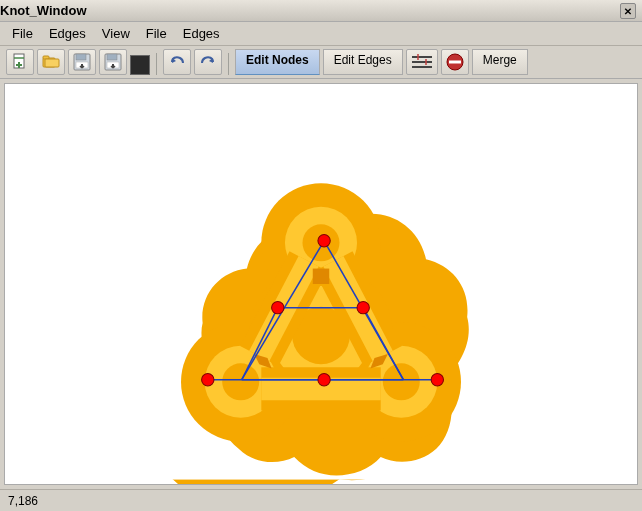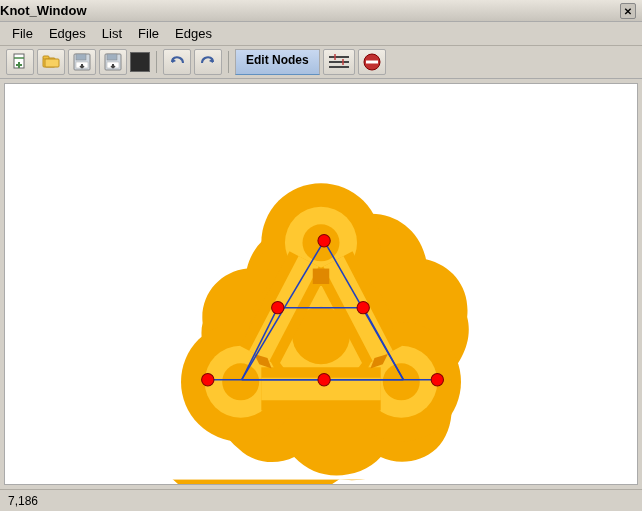--- a/index.html
+++ b/index.html
@@ -45,21 +45,21 @@
       border-bottom: 1px solid #b0aca4;
     }
     .menu-item {
       padding: 2px 6px;
       cursor: pointer;
       font-size: 13px;
     }
     #toolbar {
       background: #d4d0c8;
       display: flex;
-      align-items: center;
+      align-items: flex-end;
       padding: 3px 6px;
       gap: 3px;
       border-bottom: 1px solid #aaa;
     }
     .tool-btn {
       width: 28px;
       height: 26px;
       background: linear-gradient(to bottom, #f0ece4, #d8d4cc);
       border: 1px solid #aaa;
       border-radius: 2px;
@@ -122,21 +122,21 @@
 <body>
 
 <div id="title-bar">
   <span>Knot_Window</span>
   <div id="close-btn">✕</div>
 </div>
 
 <div id="menu-bar">
   <span class="menu-item">File</span>
   <span class="menu-item">Edges</span>
-  <span class="menu-item">List</span>
+  <span class="menu-item">View</span>
   <span class="menu-item">File</span>
   <span class="menu-item">Edges</span>
 </div>
 
 <div id="toolbar">
 
   <div class="tool-btn">
     <svg width="18" height="18" viewBox="0 0 18 18">
       <rect x="3" y="1" width="10" height="14" fill="white" stroke="#666" stroke-width="1"></rect>
       <line x1="3" y1="5" x2="13" y2="5" stroke="#4a8a4a" stroke-width="1.5"></line>
@@ -186,39 +186,45 @@
     <svg width="18" height="18" viewBox="0 0 18 18">
       <path d="M14 9 C14 5 10 3 6 5 C4 6 3 8 3 10" fill="none" stroke="#4060a0" stroke-width="2"></path>
       <polygon points="14,5 14,10 10,8" fill="#4060a0"></polygon>
     </svg>
   </div>
 
   <div class="tool-separator"></div>
 
   <div class="tab-btn active">
     <span>Edit Nodes</span>
+  </div>
+  <div class="tab-btn">
+    <span>Edit Edges</span>
   </div>
 
   <div class="tool-btn" style="width:32px;">
     <svg width="24" height="18" viewBox="0 0 24 18">
       <line x1="2" y1="4" x2="22" y2="4" stroke="#444" stroke-width="2"></line>
       <line x1="2" y1="9" x2="22" y2="9" stroke="#444" stroke-width="2"></line>
       <line x1="2" y1="14" x2="22" y2="14" stroke="#444" stroke-width="2"></line>
       <line x1="8" y1="1" x2="8" y2="7" stroke="#c04040" stroke-width="1.5"></line>
       <line x1="16" y1="6" x2="16" y2="12" stroke="#c04040" stroke-width="1.5"></line>
     </svg>
   </div>
 
   <div class="tool-btn" style="width:28px; height:26px;">
     <svg width="20" height="20" viewBox="0 0 20 20">
       <circle cx="10" cy="10" r="8" fill="#c03030" stroke="#800000" stroke-width="1"></circle>
       <line x1="4" y1="10" x2="16" y2="10" stroke="white" stroke-width="3"></line>
     </svg>
   </div>
 
+  <div class="tab-btn">
+    <span>Merge</span>
+  </div>
 </div>
 
 <div id="canvas-area">
   <svg id="knot-svg" viewBox="0 0 614 380" xmlns="http://www.w3.org/2000/svg">
 
     <g opacity="1">
 
       <ellipse cx="310" cy="165" rx="68" ry="62" fill="#f5a800"></ellipse>
       <ellipse cx="310" cy="165" rx="45" ry="40" fill="#ffd060"></ellipse>
       <ellipse cx="310" cy="165" rx="28" ry="26" fill="none" stroke="#e89000" stroke-width="2"></ellipse>

